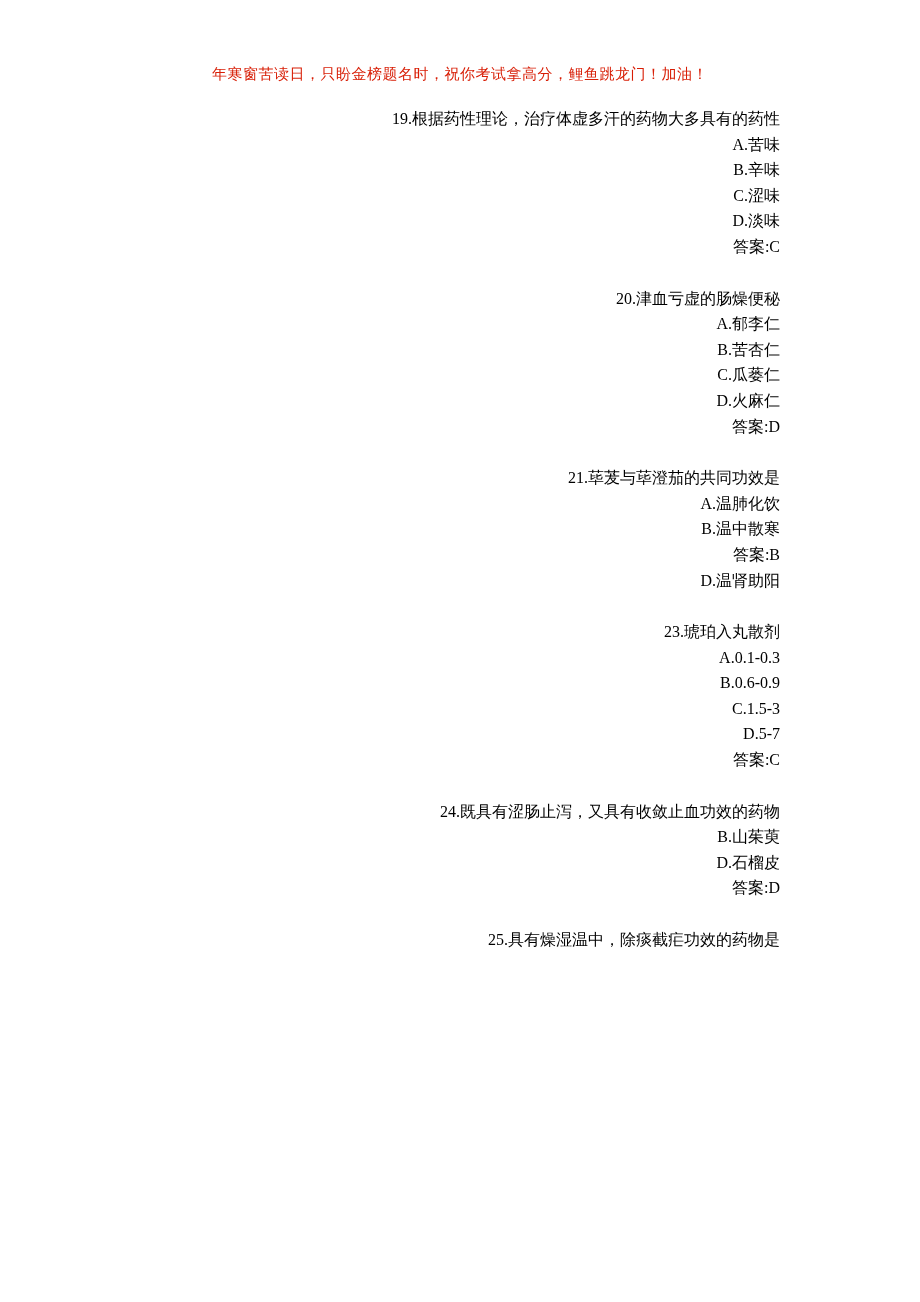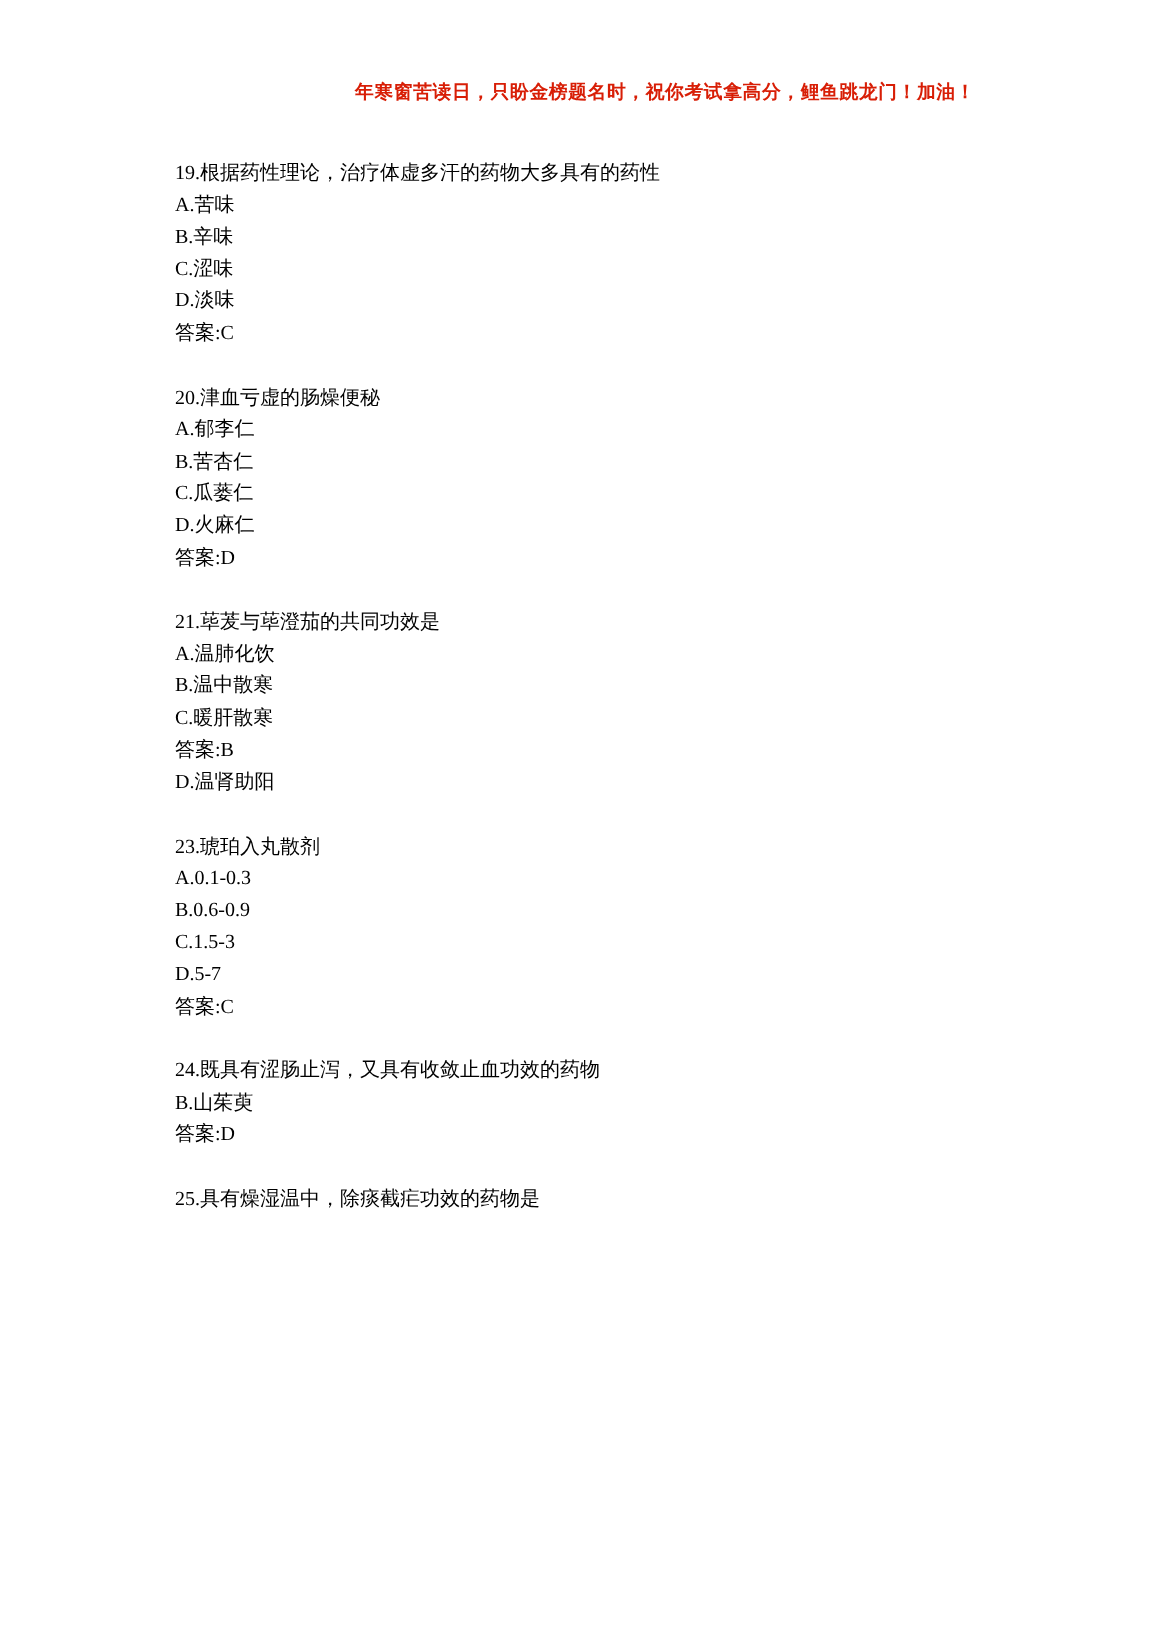--- a/index.html
+++ b/index.html
@@ -12,30 +12,31 @@
     color: #000;
   }
   .page {
     width: 920px;
     min-height: 1302px;
     box-sizing: border-box;
     padding: 62px 140px 60px 140px;
     position: relative;
   }
   .header {
-    text-align: right;
+    text-align: center;
     color: #d81e06;
     font-family: "Microsoft YaHei", "SimHei", sans-serif;
     font-size: 15px;
-    font-weight: bold;
-    margin-bottom: 40px;
+    font-weight: normal;
+    margin-bottom: 20px;
     letter-spacing: 0.5px;
   }
   .question-block {
     margin-bottom: 26px;
+    text-align: right;
   }
   .line {
     white-space: nowrap;
   }
 </style>
 </head>
 <body>
 
 <div class="page">
   <div class="header">年寒窗苦读日，只盼金榜题名时，祝你考试拿高分，鲤鱼跳龙门！加油！</div>
@@ -53,34 +54,34 @@
         <div class="line">A.郁李仁</div>
         <div class="line">B.苦杏仁</div>
         <div class="line">C.瓜蒌仁</div>
         <div class="line">D.火麻仁</div>
         <div class="line">答案:D</div>
       </div>
       <div class="question-block">
         <div class="line">21.荜茇与荜澄茄的共同功效是</div>
         <div class="line">A.温肺化饮</div>
         <div class="line">B.温中散寒</div>
-        <div class="line">C.暖肝散寒</div>
         <div class="line">答案:B</div>
         <div class="line">D.温肾助阳</div>
       </div>
       <div class="question-block">
         <div class="line">23.琥珀入丸散剂</div>
         <div class="line">A.0.1-0.3</div>
         <div class="line">B.0.6-0.9</div>
         <div class="line">C.1.5-3</div>
         <div class="line">D.5-7</div>
         <div class="line">答案:C</div>
       </div>
       <div class="question-block">
         <div class="line">24.既具有涩肠止泻，又具有收敛止血功效的药物</div>
         <div class="line">B.山茱萸</div>
+        <div class="line">D.石榴皮</div>
         <div class="line">答案:D</div>
       </div>
       <div class="question-block">
         <div class="line">25.具有燥湿温中，除痰截疟功效的药物是</div>
       </div>
     </div>
 </div>
 
 </body></html>

